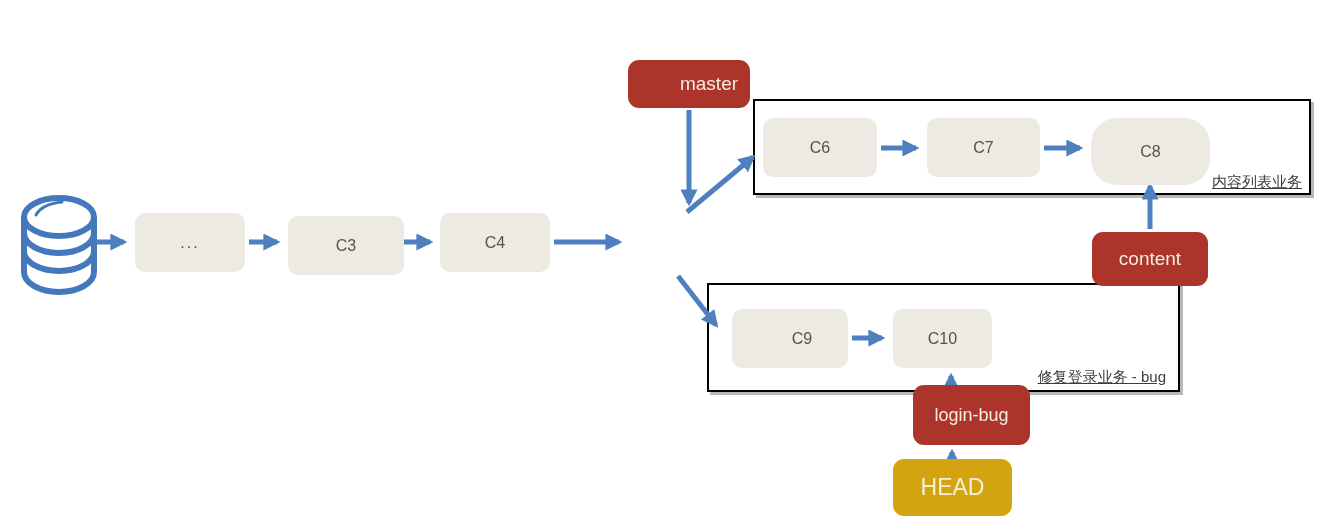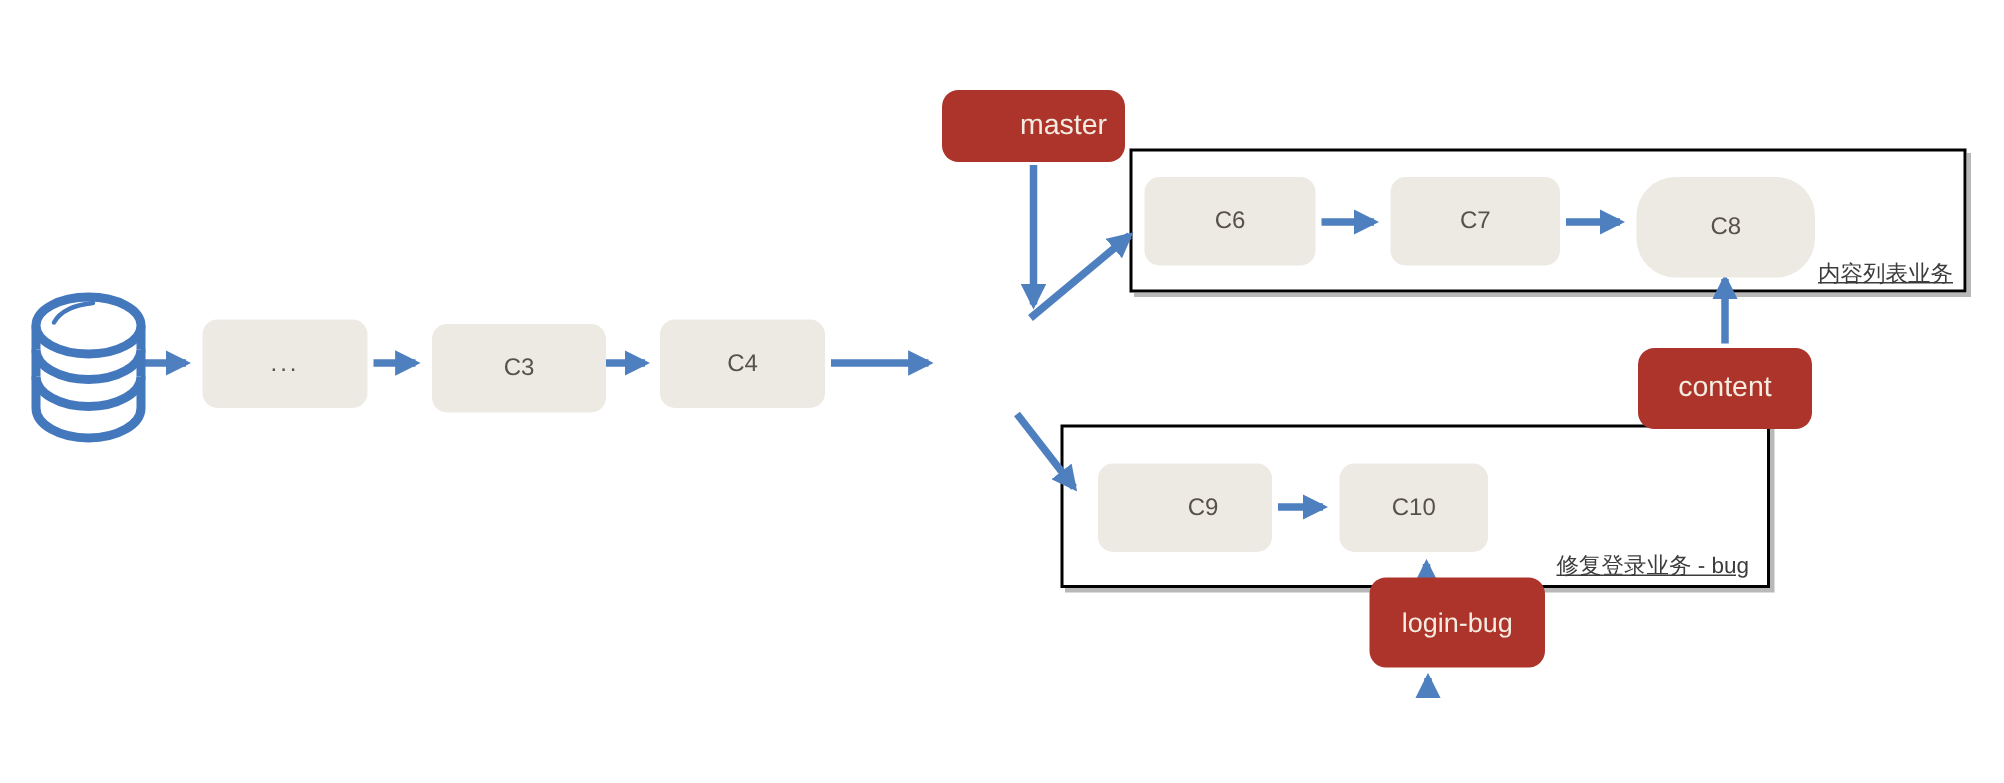--- a/index.html
+++ b/index.html
@@ -115,14 +115,17 @@
 
   <div class="branch" style="left:628px;top:60px;width:122px;height:48px;padding-left:40px;">
     <span>master</span>
   </div>
   <div class="branch" style="left:1092px;top:232px;width:116px;height:54px;">
     <span>content</span>
   </div>
   <div class="branch" style="left:893px;top:385px;width:117px;height:60px;font-size:18px;margin-left:20px;">
     <span>login-bug</span>
   </div>
+  <div class="head-box" style="left:893px;top:459px;width:119px;height:57px;">
+    <span>HEAD</span>
+  </div>
 
 </div>
 
 </body></html>

